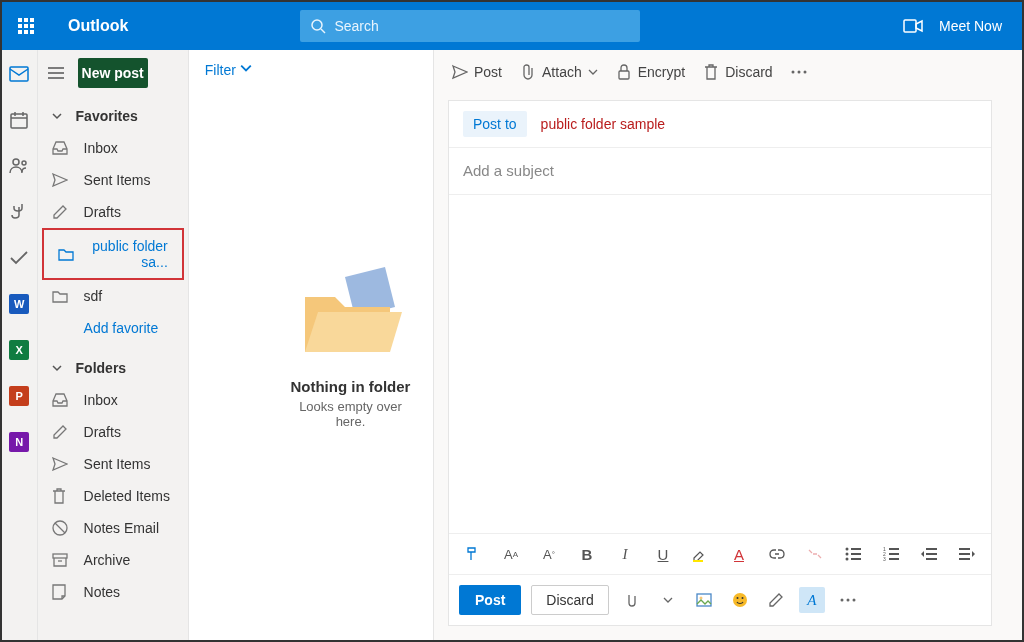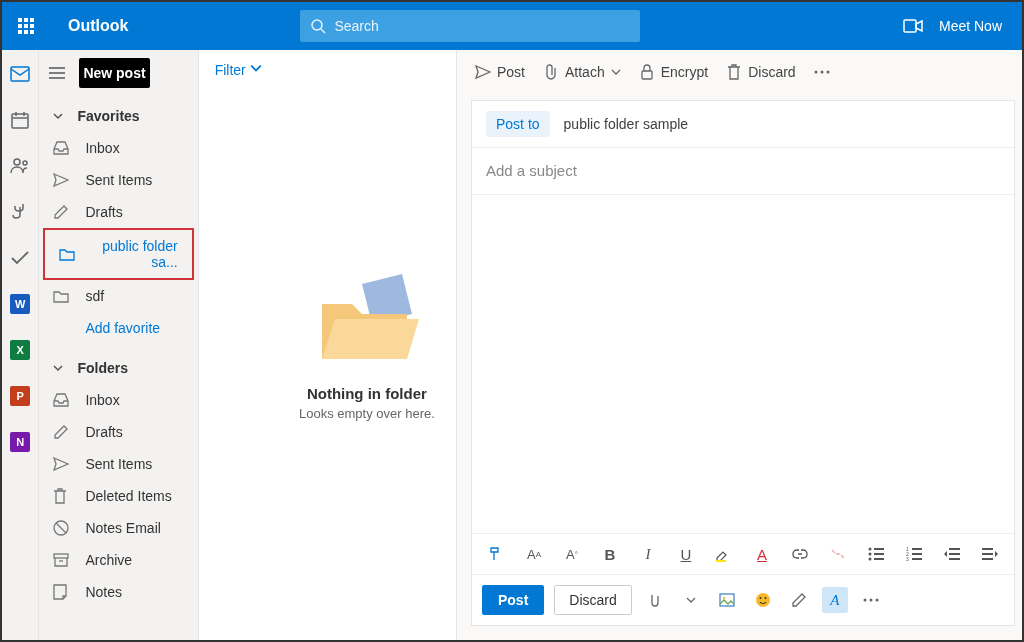--- a/index.html
+++ b/index.html
@@ -27,21 +27,21 @@
   .rail-app { width: 20px; height: 20px; border-radius: 2px; font-size: 11px; font-weight: bold; color: #fff; display: flex; align-items: center; justify-content: center; }
   .word-icon { width: 20px; height: 20px; border-radius: 2px; background: #185abd; }
   .excel-icon { background: #107c41; }
   .ppt-icon { background: #c43e1c; }
   .onenote-icon { background: #7719aa; }
   
   
   .folder-pane { width: 188px; background: #f3f2f1; border-right: 1px solid #e5e5e5; overflow: hidden; }
   .fp-header { display: flex; align-items: center; padding: 8px 10px; gap: 10px; }
   .hamburger { width: 20px; cursor: pointer; color: #555; }
-  .new-post-btn { background: #000000; color: #fff; border: none; border-radius: 2px; padding: 7px 4px; font-size: 14px; font-weight: 600; cursor: pointer; }
+  .new-post-btn { background: #14532d; color: #fff; border: none; border-radius: 2px; padding: 7px 4px; font-size: 14px; font-weight: 600; cursor: pointer; }
   .fp-section { padding: 4px 0; }
   .fp-section-head { display: flex; align-items: center; padding: 8px 14px; gap: 14px; color: #333; font-size: 14px; font-weight: 600; cursor: pointer; }
   .fp-item { display: flex; align-items: center; padding: 8px 14px; gap: 14px; color: #333; font-size: 14px; cursor: pointer; }
   .fp-item .ico { width: 18px; color: #777; display: flex; align-items: center; }
   .fp-item.selected { color: #0078d4; text-align: right; }
   .fp-item.selected .ico { color: #0078d4; }
   .fp-highlight { border: 2px solid #d13438; margin: 0 4px; }
   .fp-link { color: #0078d4; padding: 8px 14px 8px 46px; font-size: 14px; cursor: pointer; }
   
   
@@ -50,21 +50,21 @@
   .empty-state { flex: 1; display: flex; flex-direction: column; align-items: center; justify-content: center; padding: 40px 20px; text-align: center; }
   .empty-folder-art { width: 120px; height: 100px; margin-bottom: 16px; }
   .empty-title { font-size: 15px; color: #333; font-weight: 600; margin-bottom: 4px; }
   .empty-sub { font-size: 13px; color: #666; }
   
   
   .compose-pane { flex: 1; display: flex; flex-direction: column; background: #faf9f8; }
   .cmd-bar { height: 44px; display: flex; align-items: center; gap: 18px; padding: 0 18px; background: #faf9f8; }
   .cmd { display: flex; align-items: center; gap: 6px; font-size: 14px; color: #444; cursor: pointer; }
   .cmd .ico { width: 16px; height: 16px; color: #666; }
-  .compose-body { margin: 6px 7px 14px 14px; background: #fff; border: 1px solid #e5e5e5; flex: 1; display: flex; flex-direction: column; }
+  .compose-body { margin: 6px 30px 14px 14px; background: #fff; border: 1px solid #e5e5e5; flex: 1; display: flex; flex-direction: column; }
   .post-to-row { display: flex; align-items: center; padding: 10px 14px; border-bottom: 1px solid #eee; gap: 14px; font-size: 14px; }
   .post-to-btn { background: #eaf3fb; color: #0078d4; padding: 5px 10px; border-radius: 2px; }
   .subject-row { padding: 14px; border-bottom: 1px solid #eee; }
   .subject-row input { border: none; outline: none; width: 100%; font-size: 15px; color: #333; }
   .subject-row input::placeholder { color: #888; }
   .editor-area { flex: 1; padding: 14px; }
   .format-bar { border-top: 1px solid #eee; padding: 6px 10px; display: flex; align-items: center; gap: 10px; font-size: 14px; color: #555; overflow: hidden;}
   .format-bar .fbtn { width: 28px; height: 28px; display: flex; align-items: center; justify-content: center; cursor: pointer; }
   .action-bar { border-top: 1px solid #eee; padding: 10px; display: flex; align-items: center; gap: 10px; }
   .action-bar .post-btn { background: #0078d4; color: #fff; border: none; padding: 7px 16px; font-size: 14px; font-weight: 600; cursor: pointer; border-radius: 2px; }
@@ -348,21 +348,21 @@
             <circle cx="2" cy="2" r="1.5"></circle>
             <circle cx="8" cy="2" r="1.5"></circle>
             <circle cx="14" cy="2" r="1.5"></circle>
           </svg>
       </div>
     </div>
 
     <div class="compose-body">
       <div class="post-to-row">
         <span class="post-to-btn">Post to</span>
-        <span style="color:#404040">public folder sample</span>
+        <span style="color:#b91c1c">public folder sample</span>
       </div>
       <div class="subject-row">
         <input type="text" placeholder="Add a subject" style="">
       </div>
       <div class="editor-area"></div>
 
       <div class="format-bar">
         <div class="fbtn">
             <svg width="16" height="16" viewBox="0 0 16 16" fill="none" stroke="#0078d4" stroke-width="1.3">
               <path d="M3 2 L10 2 L10 6 L3 6 Z M6 6 L6 14"></path>

